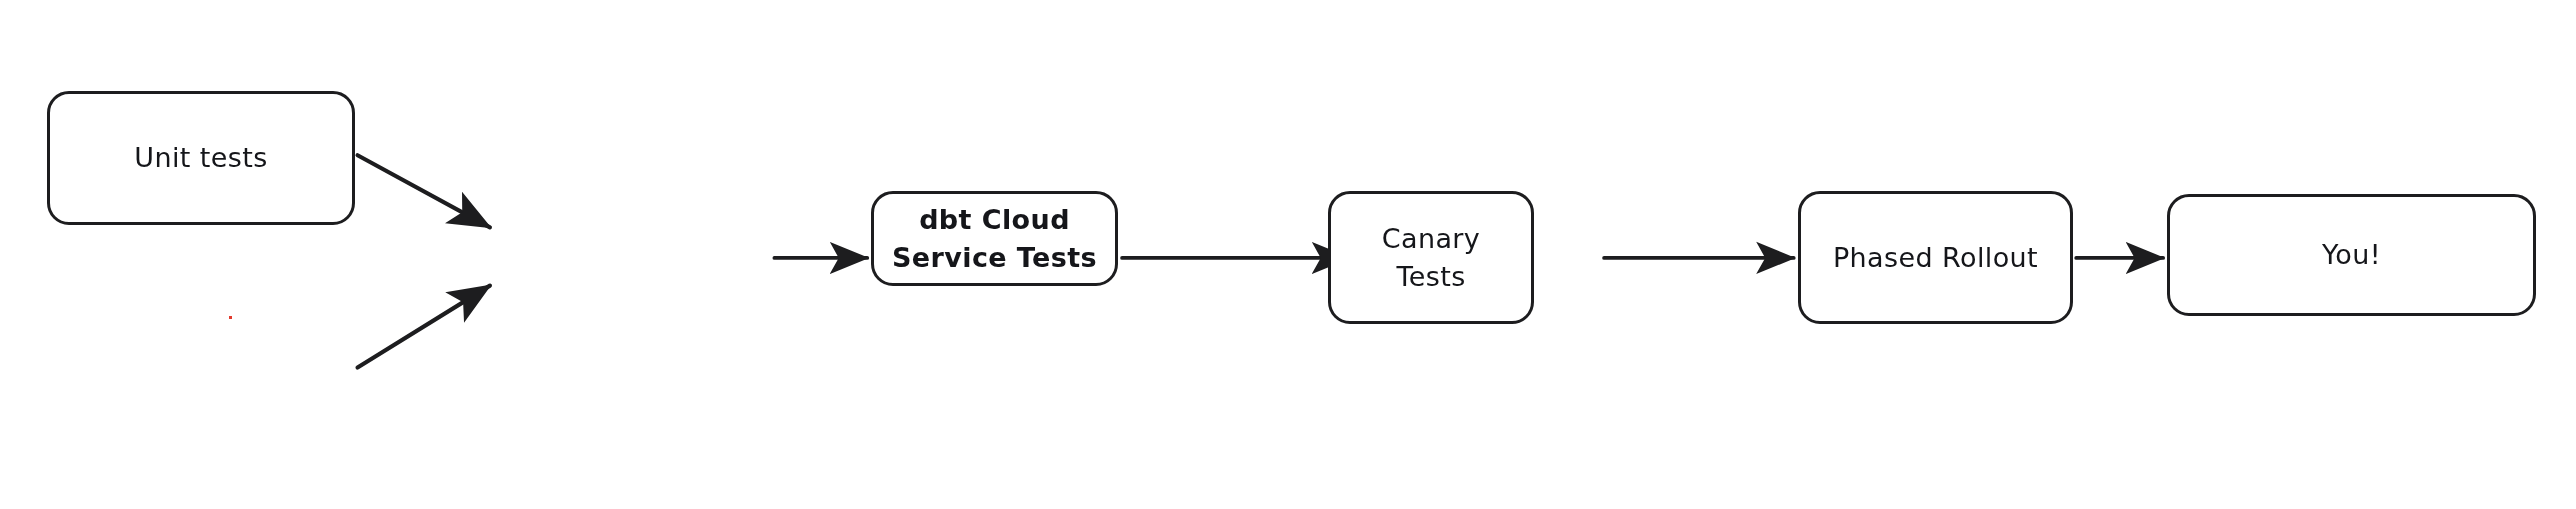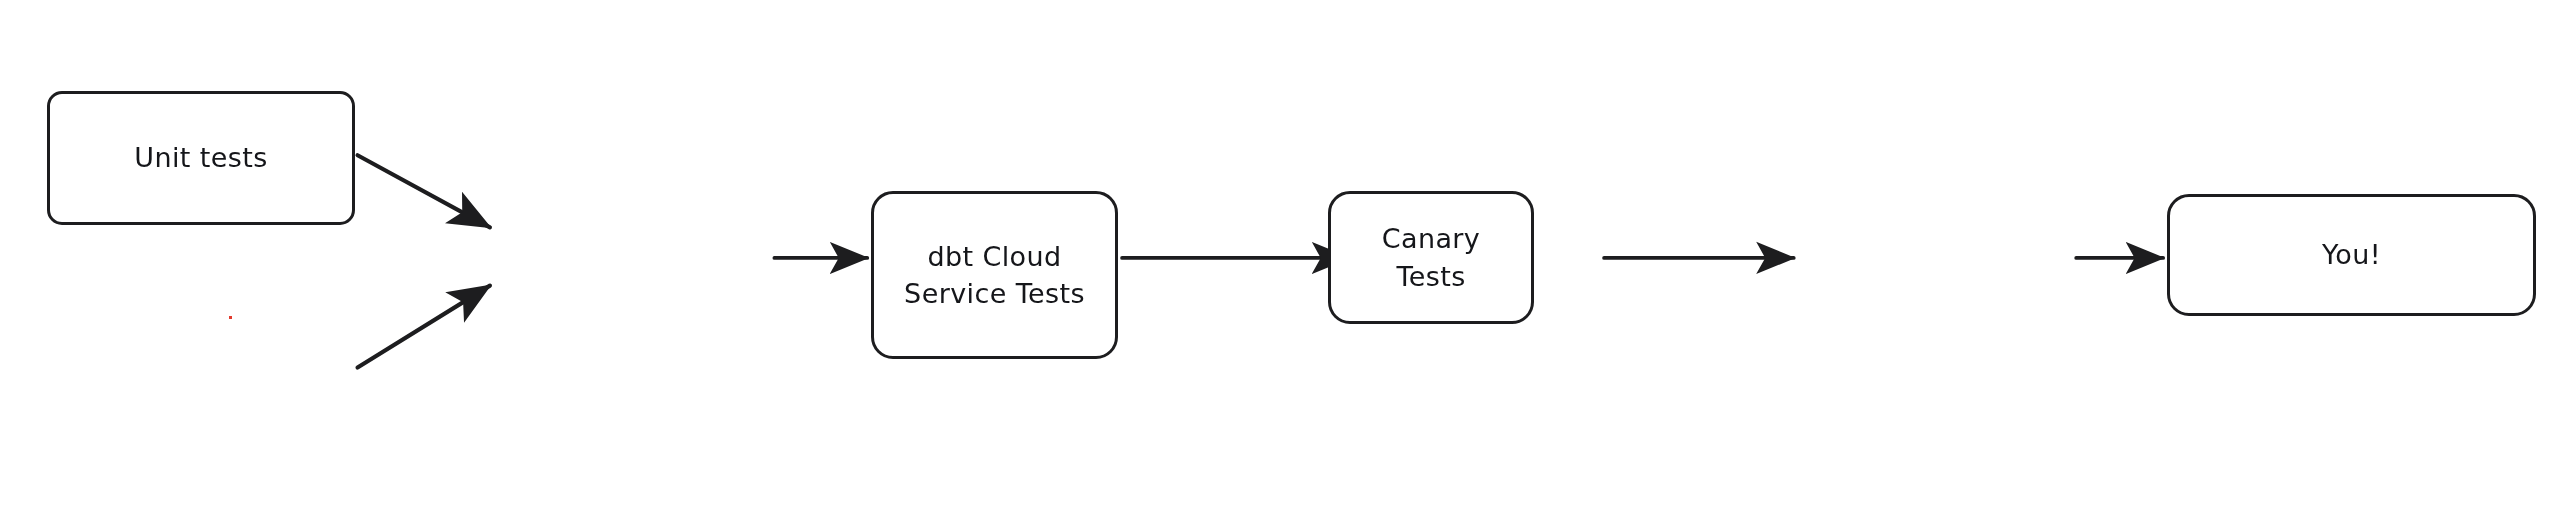--- a/index.html
+++ b/index.html
@@ -81,35 +81,38 @@
 
     <g>
       <line x1="1624" y1="261" x2="1816" y2="261" stroke="#1d1d1f" stroke-width="3.8" stroke-linecap="round" marker-end="url(#arrowhead)"></line>
     </g>
 
     <g>
       <line x1="2102" y1="261" x2="2190" y2="261" stroke="#1d1d1f" stroke-width="3.8" stroke-linecap="round" marker-end="url(#arrowhead)"></line>
     </g>
   </svg>
 
-  <div class="node" style="left: 47px; top: 91px; width: 308px; height: 134px; border-color: rgb(29, 29, 31); border-radius: 15px;">
+  <div class="node" style="left: 47px; top: 91px; width: 308px; height: 134px; border-color: rgb(29, 29, 31);">
     <span class="node-label" style="color: rgb(21, 22, 26);">Unit tests</span>
   </div>
 
 
 
-  <div class="node" style="left: 871px; top: 191px; width: 247px; height: 168px; border-color: rgb(29, 29, 31);">
+  <div class="node" style="left: 871px; top: 191px; width: 247px; height: 95px; border-color: rgb(29, 29, 31); font-weight: bold;">
     <span class="node-label" style="color: rgb(21, 22, 26);">dbt Cloud
 Service Tests</span>
   </div>
 
   <div class="node" style="left: 1328px; top: 191px; width: 206px; height: 133px; border-color: rgb(29, 29, 31);">
     <span class="node-label" style="color: rgb(21, 22, 26);">Canary Tests</span>
   </div>
 
+  <div class="node" style="left: 1798px; top: 191px; width: 275px; height: 133px; border-color: rgb(29, 29, 31);">
+    <span class="node-label" style="color: rgb(21, 22, 26);">Phased Rollout</span>
+  </div>
 
   <div class="node" style="left: 2167px; top: 194px; width: 369px; height: 122px; border-color: rgb(29, 29, 31);">
     <span class="node-label" style="color: rgb(21, 22, 26);">You!</span>
   </div>
 
   <div class="artifact-dot" style="left:229px; top:316px;"></div>
 
 </div>
 
 

